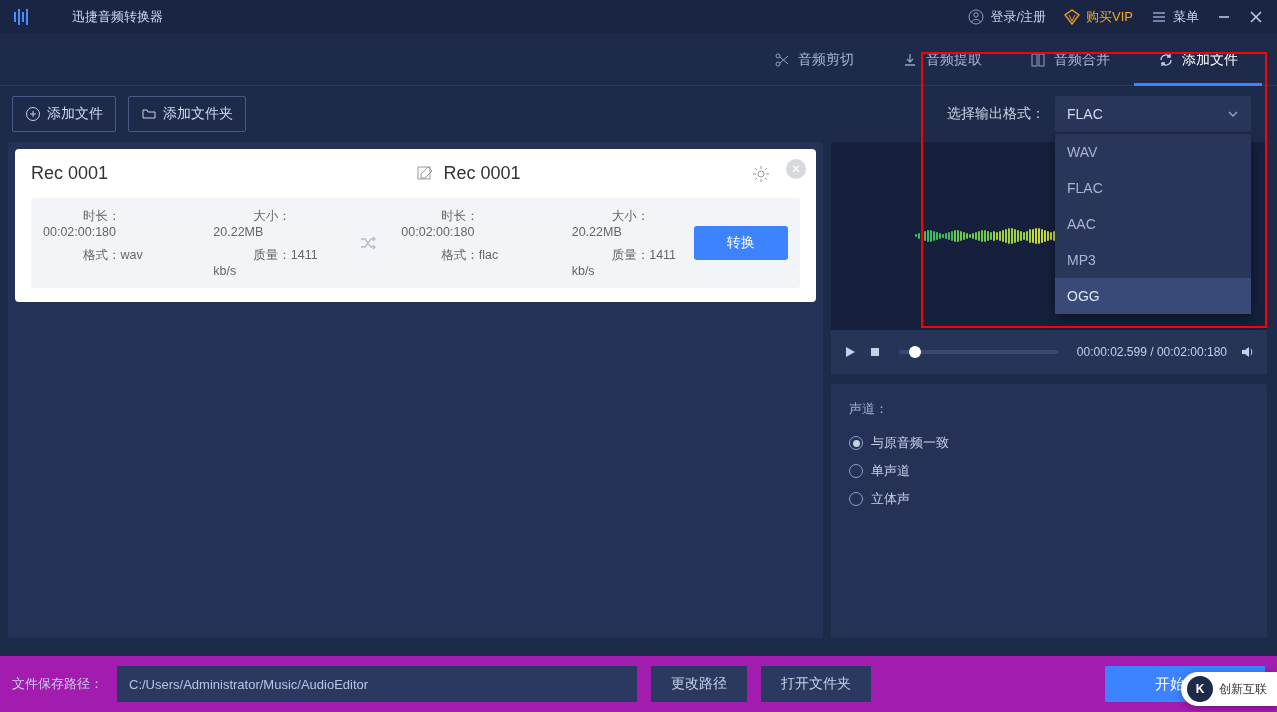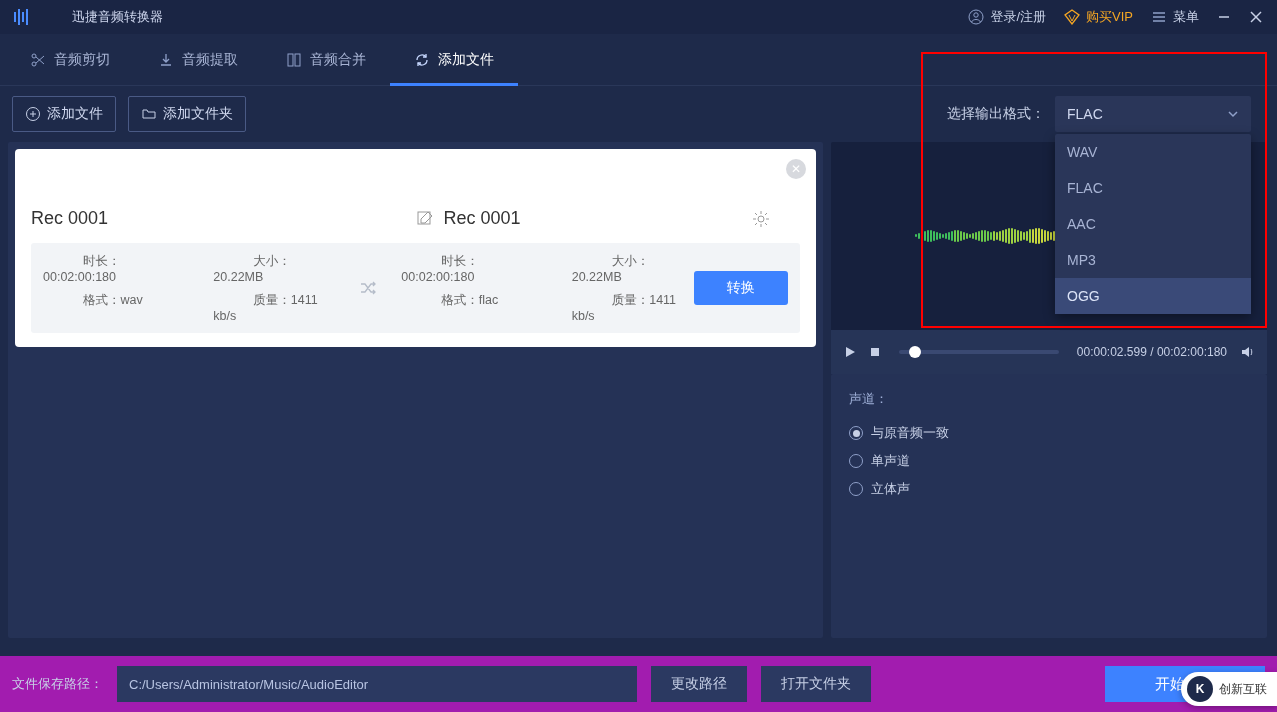--- a/index.html
+++ b/index.html
@@ -12,51 +12,51 @@
   .logo-bars span { display:inline-block; width:2px; background:#4a8cff; }
   .logo-bars span:nth-child(1){height:10px;} .logo-bars span:nth-child(2){height:16px;}
   .logo-bars span:nth-child(3){height:10px;} .logo-bars span:nth-child(4){height:16px;}
   .app-title { color:#d0d8ef; font-size:13px;margin-left:36px; }
   .title-right { display:flex; align-items:center; gap:18px; }
   .tr-item { display:flex; align-items:center; gap:6px; cursor:pointer; color:#c7d0e6; }
   .vip { color:#f5a623; }
   .win-btn { cursor:pointer; color:#c7d0e6; font-size:14px; }
 
   
-  .tabs { display:flex; align-items:center; height:52px; padding:0 6px; border-bottom:1px solid #2a3759; background:#1e2a4a; }
+  .tabs { display:flex; align-items:center; height:52px; padding:0 15px; border-bottom:1px solid #2a3759; background:#1e2a4a;justify-content:flex-end; }
   .tab { display:flex; align-items:center; gap:8px; padding:0 24px; height:52px; color:#a8b4d4; cursor:pointer; font-size:14px; position:relative; }
   .tab.active { color:#ffffff; }
   .tab.active::after { content:""; position:absolute; left:0; right:0; bottom:0; height:3px; background:#3d82ff; }
   .icn { width:16px; height:16px; display:inline-flex; align-items:center; justify-content:center; color:#8fa0c9; }
 
   
   .toolbar { display:flex; align-items:center; justify-content:space-between; padding:10px 12px 6px 12px; }
   .tb-left { display:flex; gap:12px; }
   .out-btn { display:flex; align-items:center; gap:6px; height:36px; padding:0 12px; border:1px solid #4a5a85; border-radius:2px; color:#d0d8ef; cursor:pointer; font-size:14px; }
   .tb-right { display:flex; align-items:center; gap:10px; padding-right:14px; }
   .select-label { color:#c7d0e6; font-size:14px; }
   .format-select { width:196px; height:36px; background:#2a3659; color:#d0d8ef; display:flex; align-items:center; justify-content:space-between; padding:0 12px; border-radius:2px; cursor:pointer; font-size:14px; position:relative; }
 
   
   .main { display:flex; padding:4px 8px 0 8px; gap:8px; height:500px; }
   .left-pane { width:815px; background:#253256; border-radius:2px; padding:7px; }
   .card { background:#ffffff; border-radius:4px; padding:14px 16px; position:relative; }
-  .card-row1 { display:flex; align-items:center;margin-top:45px; }
+  .card-row1 { display:flex; align-items:center; }
   .half { flex:1; display:flex; align-items:center; gap:10px; }
   .rec-name { font-size:18px; color:#333; }
   .edit-icn { color:#888; cursor:pointer; }
   .gear { color:#888; cursor:pointer; margin-left:auto; margin-right:30px; }
   .close-x { position:absolute; top:10px; right:10px; width:20px; height:20px; border-radius:50%; background:#d7d9de; color:#fff; display:flex; align-items:center; justify-content:center; font-size:12px; cursor:pointer; }
   .info-strip { margin-top:14px; background:#f2f4f7; border-radius:3px; padding:10px 12px; display:flex; align-items:center; }
   .info-col { display:grid; grid-template-columns:auto auto; row-gap:8px; column-gap:28px; font-size:12.5px; color:#666; }
   .info-col span b { font-weight:normal; color:#666;padding-left:40px; }
   .mid-icons { width:70px; display:flex; align-items:center; justify-content:center; color:#b5bcc9; }
   .convert-btn { margin-left:auto; width:100px; height:34px; background:#3d82ff; color:#fff; border:none; border-radius:3px; font-size:14px; cursor:pointer; }
 
-  .right-pane { width:436px; display:flex; flex-direction:column; position:relative; }
+  .right-pane { width:436px; display:flex; flex-direction:column; gap:10px; position:relative; }
   .preview { height:232px; background:#16203d; border-radius:2px; display:flex; flex-direction:column; }
   .wave-area { flex:1; display:flex; align-items:center; justify-content:center; }
   .wave { display:flex; align-items:center; gap:1px; }
   .wave span { display:inline-block; width:2px; border-radius:1px; }
   .player { height:44px; background:#263457; display:flex; align-items:center; padding:0 12px; gap:12px; }
   .player .ctrl { cursor:pointer; }
   .track { flex:1; height:4px; background:#3a4972; position:relative; border-radius:2px; margin:0 6px; cursor:pointer; }
   .track .pos { position:absolute; left:10px; top:-4px; width:12px; height:12px; border-radius:50%; background:#fff; }
   .time-txt { font-size:12px; color:#c7d0e6; white-space:nowrap; }
 

